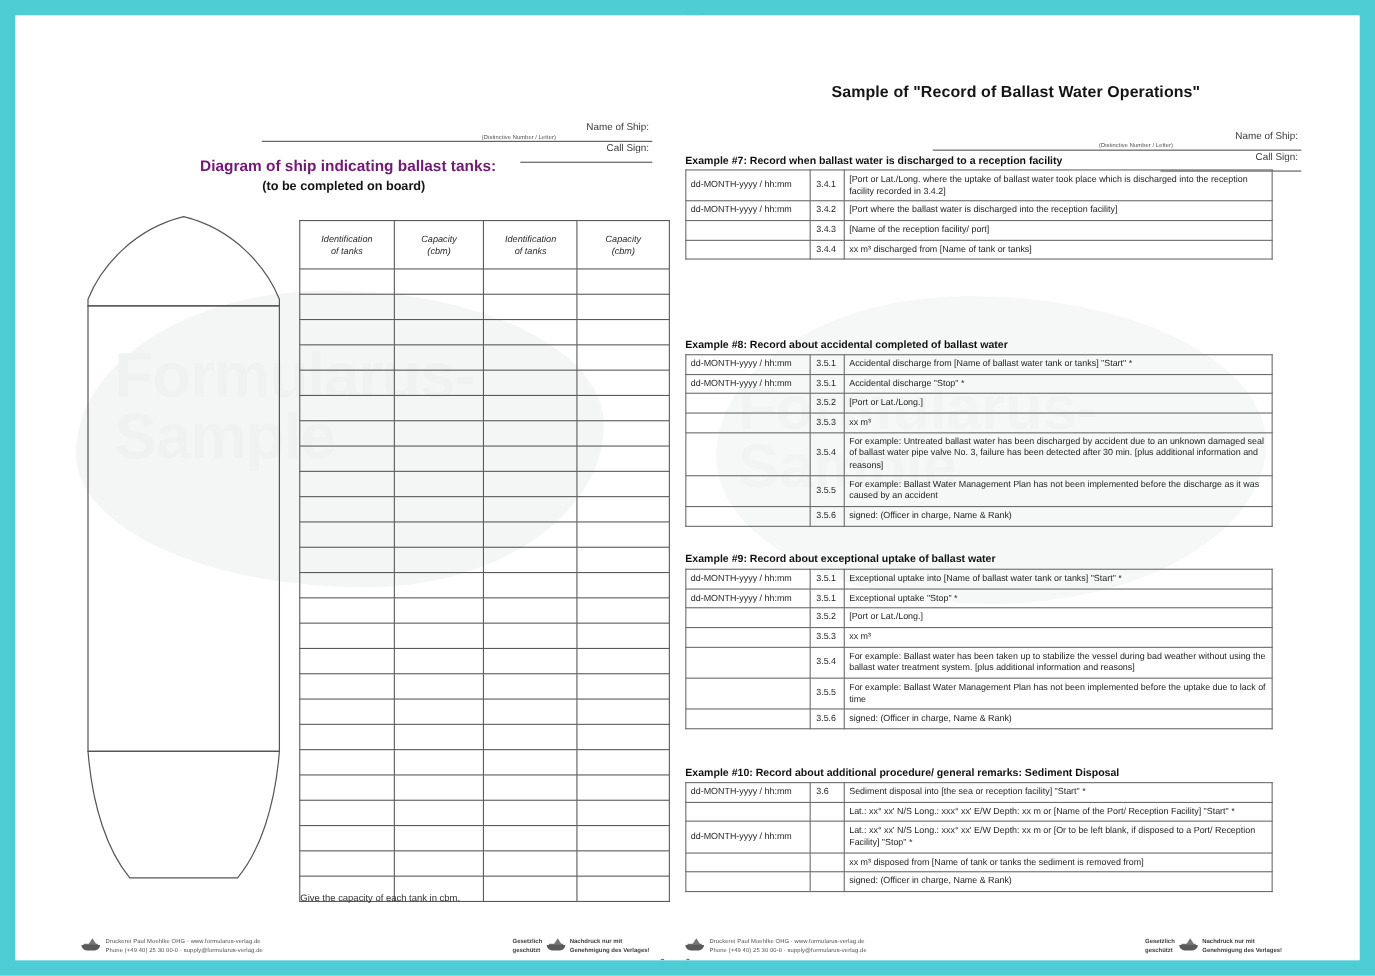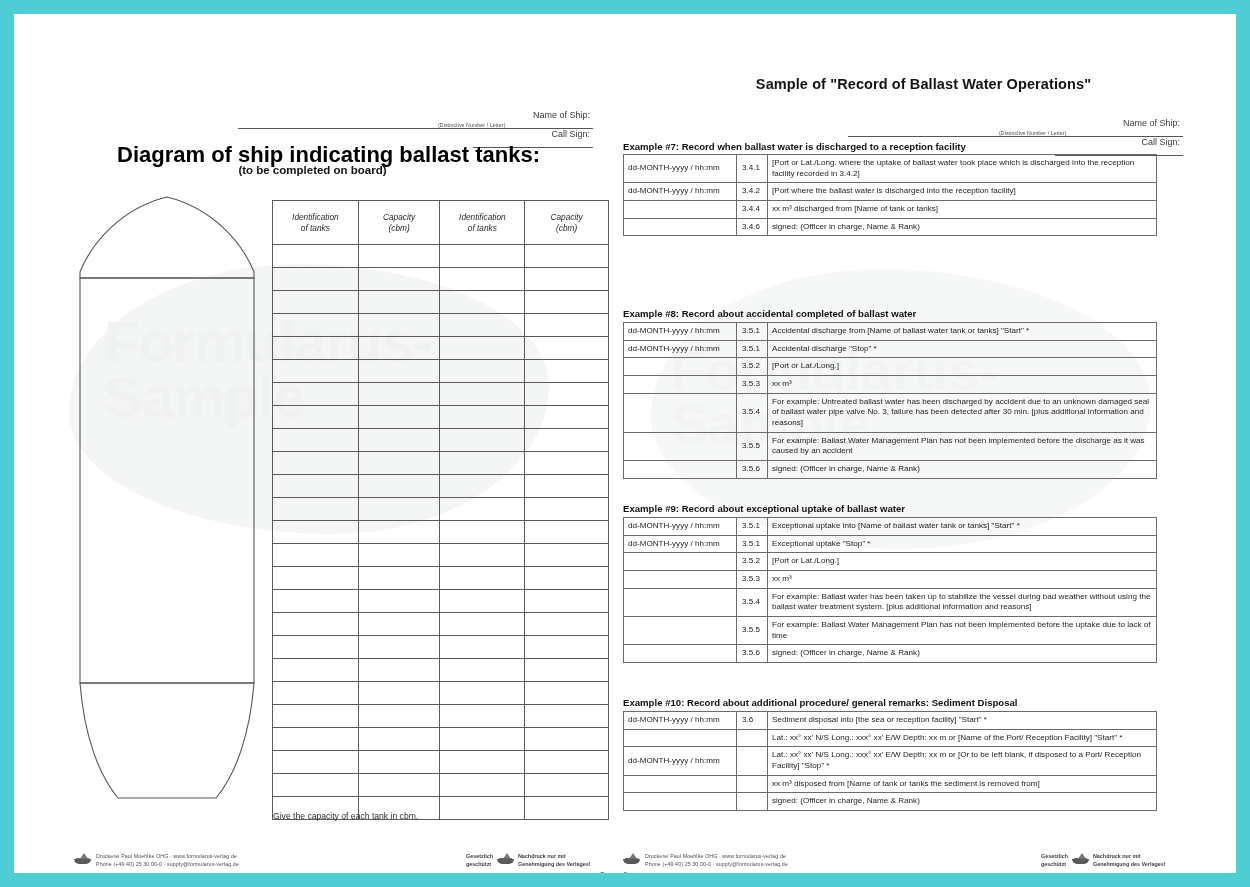--- a/index.html
+++ b/index.html
@@ -108,26 +108,26 @@
   }
 
   
   #lp-shipline { left: 54px; top: 96px; width: 525px; }
   #lp-shipline .rule-a { width: 355px; }
   #lp-shipline .rule-b { width: 120px; }
   #lp-distinct { left: 424px; top: 108px; }
 
   .diag-title {
     position: absolute;
-    left: 16px; top: 128px;
+    left: 4px; top: 128px;
     width: 597px;
     text-align: center;
-    font-size: 22px;
+    font-size: 14px;
     font-weight: bold;
-    color: #000000;
+    color: #701a75;
   }
   .diag-sub {
     position: absolute;
     left: 0; top: 150px;
     width: 597px;
     text-align: center;
     font-size: 11.5px;
     font-weight: bold;
     color: #141414;
   }
@@ -556,27 +556,27 @@
               <td class="ref">3.4.1</td>
               <td class="txt">[Port or Lat./Long. where the uptake of ballast water took place which is discharged into the reception facility recorded in 3.4.2]</td>
             </tr>
             <tr>
               <td class="dt">dd-MONTH-yyyy / hh:mm</td>
               <td class="ref">3.4.2</td>
               <td class="txt">[Port where the ballast water is discharged into the reception facility]</td>
             </tr>
             <tr>
               <td class="dt"></td>
+              <td class="ref">3.4.3</td>
+              <td class="txt">[Name of the reception facility/ port]</td>
+            </tr>
+            <tr>
+              <td class="dt"></td>
               <td class="ref">3.4.4</td>
               <td class="txt">xx m³ discharged from [Name of tank or tanks]</td>
-            </tr>
-            <tr>
-              <td class="dt"></td>
-              <td class="ref">3.4.6</td>
-              <td class="txt">signed: (Officer in charge, Name &amp; Rank)</td>
             </tr>
           </tbody>
         </table>
 
       <div class="ex-head" id="ex8-head">Example #8: Record about accidental completed of ballast water</div>
       <table class="ex-table" id="ex8">
           <tbody>
             <tr>
               <td class="dt">dd-MONTH-yyyy / hh:mm</td>
               <td class="ref">3.5.1</td>

